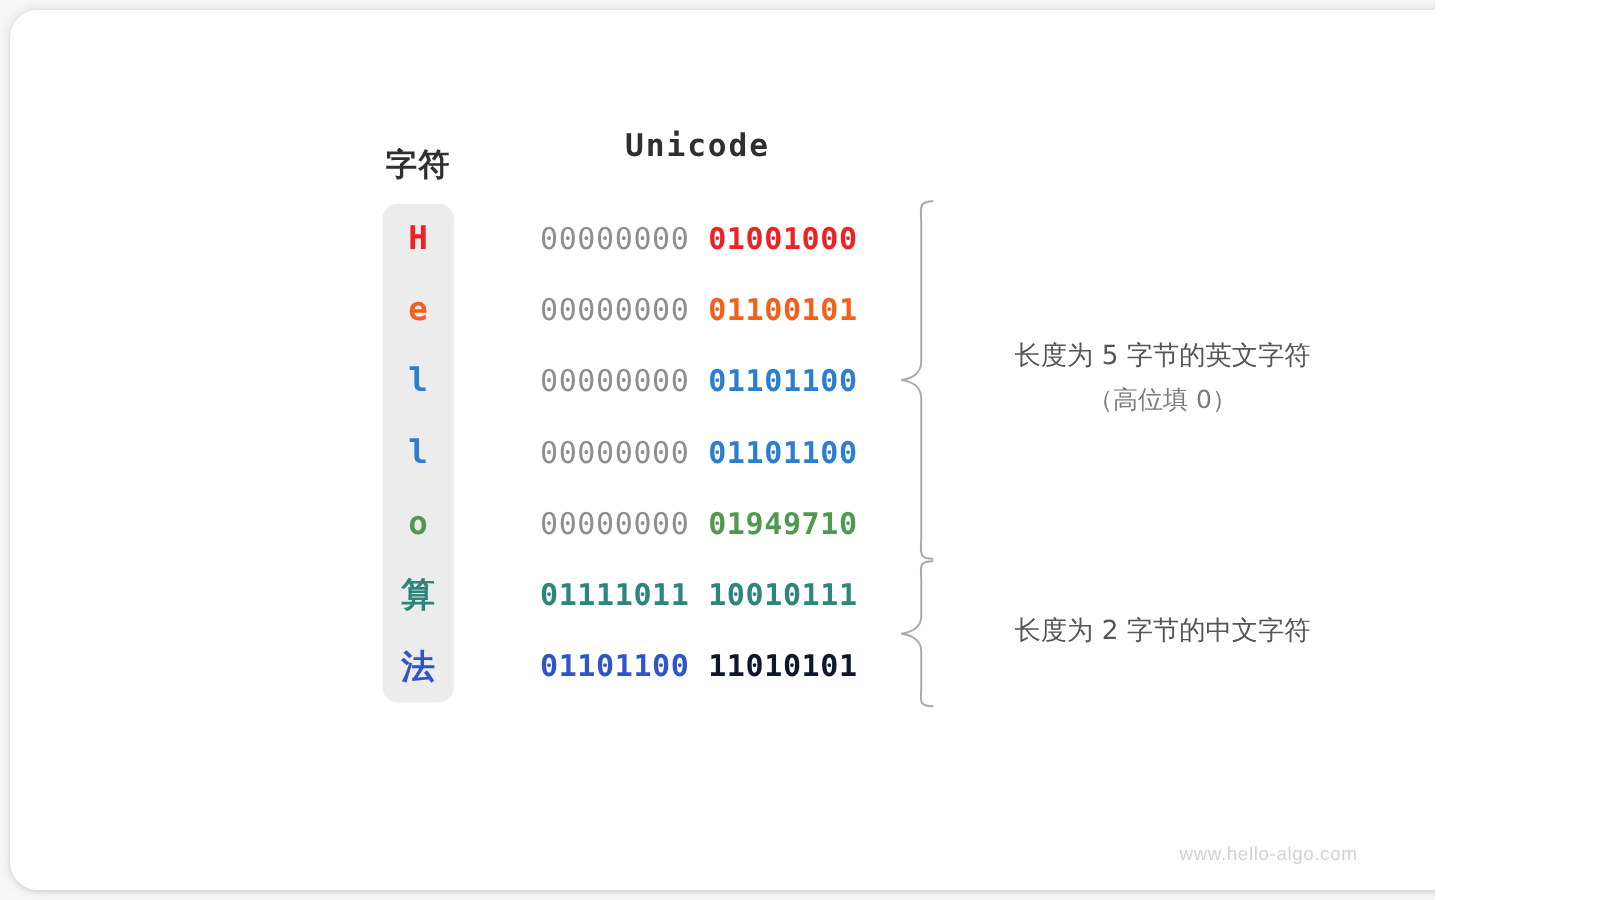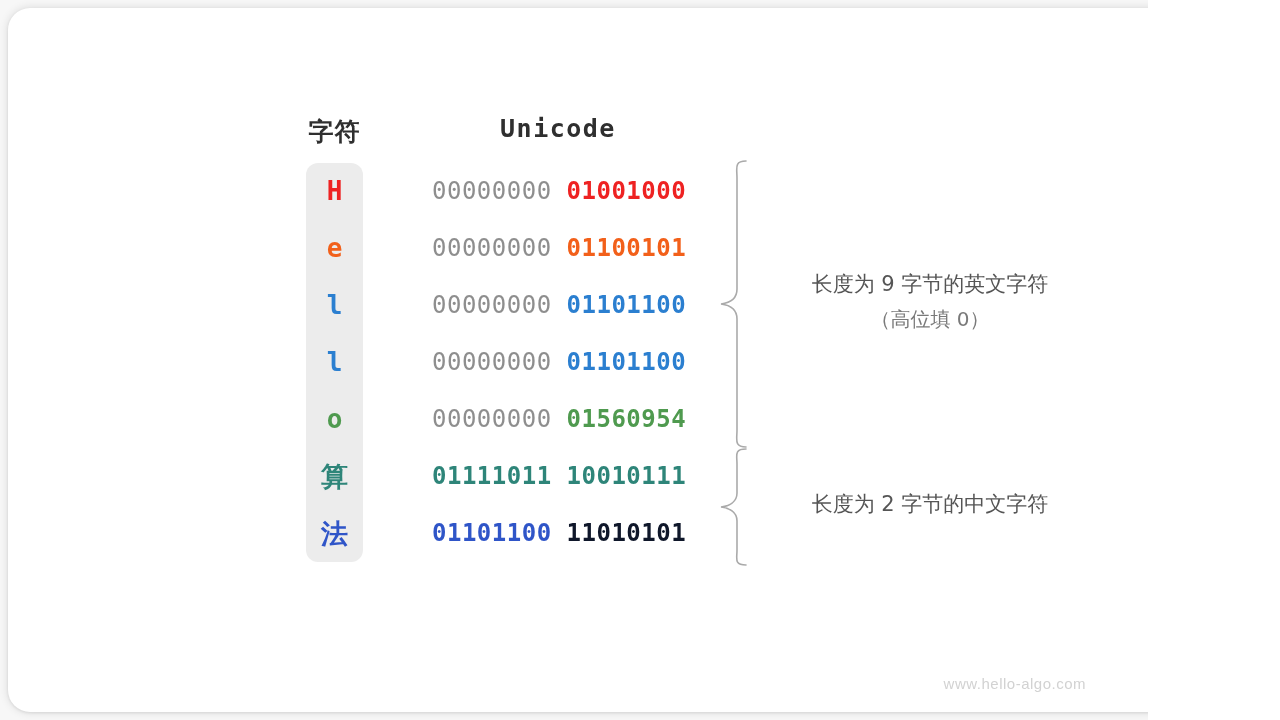--- a/index.html
+++ b/index.html
@@ -40,21 +40,21 @@
     left: 306px;
     top: 115px;
     width: 57px;
     text-align: center;
     font-family: "DejaVu Sans", "Liberation Sans", sans-serif;
     font-size: 25px;
     letter-spacing: 1px;
   }
   #hdr-unicode {
     left: 432px;
-    top: 114px;
+    top: 102px;
     width: 252px;
     text-align: center;
     font-family: "DejaVu Sans Mono", "Liberation Mono", monospace;
     font-size: 25px;
     letter-spacing: 1.5px;
   }
 
   
   #char-col {
     position: absolute;
@@ -148,37 +148,37 @@
   <div id="rows">
       <div class="row-char" style="top: 163px; color: rgb(238, 34, 34);">H</div>
       <div class="row-bits" style="top: 163px;"><span class="bits-hi">00000000</span> <span class="bits-lo" style="color: rgb(238, 34, 34);">01001000</span></div>
       <div class="row-char" style="top: 220px; color: rgb(242, 96, 26);">e</div>
       <div class="row-bits" style="top: 220px;"><span class="bits-hi">00000000</span> <span class="bits-lo" style="color: rgb(242, 96, 26);">01100101</span></div>
       <div class="row-char" style="top: 277px; color: rgb(43, 127, 208);">l</div>
       <div class="row-bits" style="top: 277px;"><span class="bits-hi">00000000</span> <span class="bits-lo" style="color: rgb(43, 127, 208);">01101100</span></div>
       <div class="row-char" style="top: 334px; color: rgb(43, 127, 208);">l</div>
       <div class="row-bits" style="top: 334px;"><span class="bits-hi">00000000</span> <span class="bits-lo" style="color: rgb(43, 127, 208);">01101100</span></div>
       <div class="row-char" style="top: 391px; color: rgb(79, 154, 79);">o</div>
-      <div class="row-bits" style="top: 391px;"><span class="bits-hi">00000000</span> <span class="bits-lo" style="color: rgb(79, 154, 79);">01560954</span></div>
+      <div class="row-bits" style="top: 391px;"><span class="bits-hi">00000000</span> <span class="bits-lo" style="color: rgb(79, 154, 79);">01949710</span></div>
       <div class="row-char row-cjk" style="top: 448px; color: rgb(46, 133, 121);">算</div>
       <div class="row-bits" style="top: 448px;"><span class="bits-hi strong" style="color: rgb(46, 133, 121); text-align: center;">01111011</span> <span class="bits-lo" style="color: rgb(46, 133, 121);">10010111</span></div>
       <div class="row-char row-cjk" style="top: 505px; color: rgb(47, 85, 200);">法</div>
       <div class="row-bits" style="top: 505px;"><span class="bits-hi strong" style="color: rgb(47, 85, 200);">01101100</span> <span class="bits-lo" style="color: #0f172a;">11010101</span></div>
     </div>
 
   <svg class="brace" id="brace-1" style="left:716px; top:158px;" width="36" height="292" viewBox="0 0 36 292">
     <path d="M30 3 C18 3 21 10 21 20 L21 131 C21 141 13 145 5 146 C13 147 21 151 21 161 L21 272 C21 282 18 289 30 289" fill="none" stroke="#aaaaaa" stroke-width="1.6" stroke-linecap="round"></path>
   </svg>
 
   <svg class="brace" id="brace-2" style="left:716px; top:446px;" width="36" height="122" viewBox="0 0 36 122">
     <path d="M30 3 C18 3 21 9 21 18 L21 47 C21 56 13 60 5 61 C13 62 21 66 21 75 L21 104 C21 113 18 119 30 119" fill="none" stroke="#aaaaaa" stroke-width="1.6" stroke-linecap="round"></path>
   </svg>
 
   <div class="annot" id="annot-1" style="left:784px; top:270px; width:292px;">
-    <span>长度为 9 字节的英文字符</span>
+    <span>长度为 5 字节的英文字符</span>
     <span class="sub">（高位填 0）</span>
   </div>
 
   <div class="annot" id="annot-2" style="left:784px; top:490px; width:292px;">
     <span>长度为 2 字节的中文字符</span>
   </div>
 
   <div id="watermark">www.hello-algo.com</div>
 </div>
 

